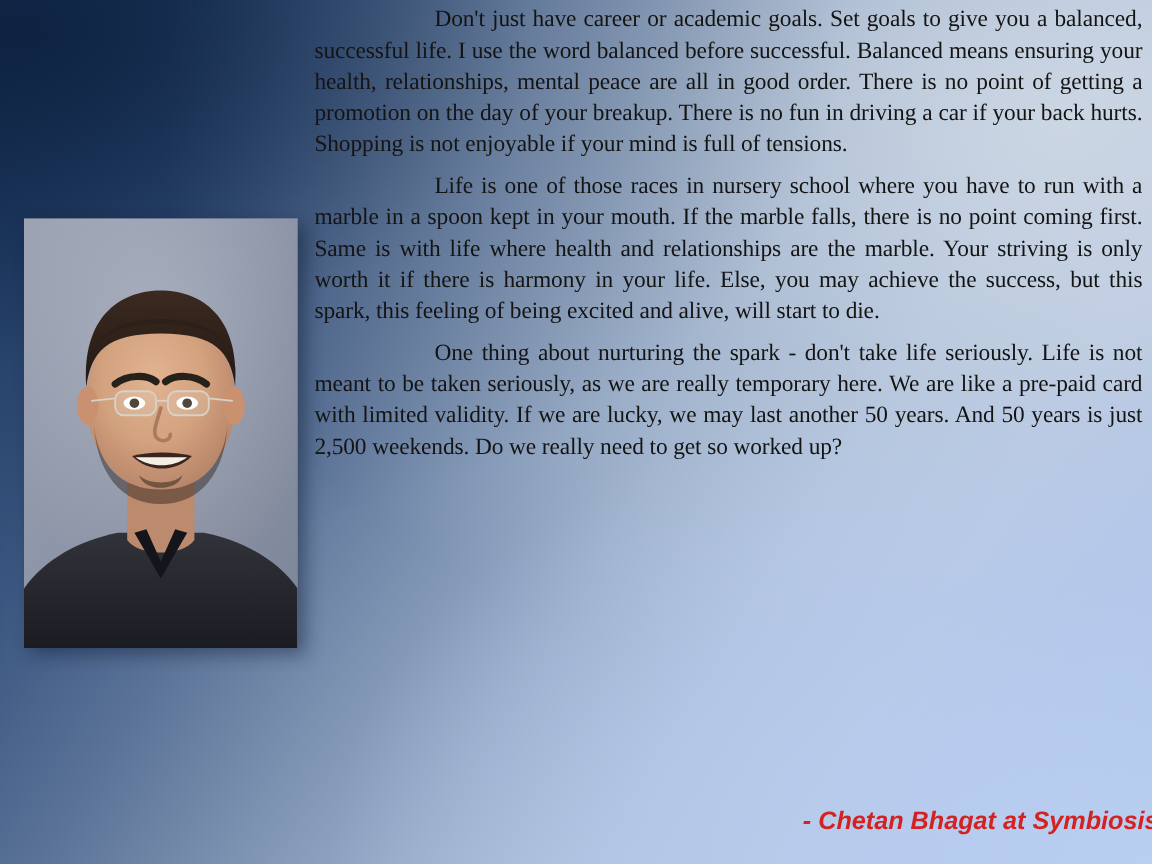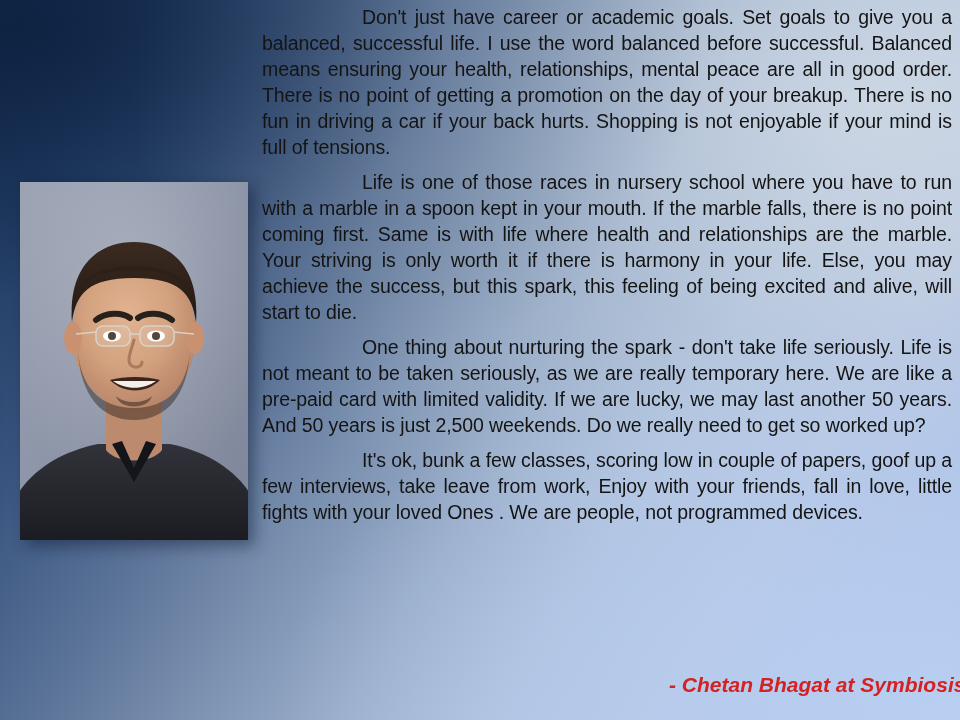--- a/index.html
+++ b/index.html
@@ -62,21 +62,21 @@
     top: 4px;
     width: 690px;
   }
   .para {
     margin: 0 0 9px 0;
     text-indent: 100px;
     text-align: justify;
     font-size: 19.5px;
     line-height: 26px;
     color: #141414;
-    font-family: Liberation Sans, sans-serif;
+    font-family: Liberation Serif, serif;
     letter-spacing: -0.1px;
   }
   .para:last-of-type { margin-bottom: 0; }
 
   #tagline {
     position: absolute;
     left: 495px;
     top: 628px;
     font-size: 19.5px;
     font-style: italic;
@@ -171,19 +171,18 @@
 
       <path d="M 58 168 C 60 214 82 238 114 238 C 146 238 168 214 170 168 C 168 204 148 226 114 226 C 80 226 60 204 58 168 Z" fill="#2a1f18" opacity="0.45"></path>
       <path d="M 96 214 C 104 222 124 222 132 214 C 128 228 100 228 96 214 Z" fill="#2a1f18" opacity="0.5"></path>
     </svg>
   </div>
 
   <div id="body-text">
     <p class="para">Don't just have career or academic goals. Set goals to give you a balanced, successful life. I use the word balanced before successful. Balanced means ensuring your health, relationships, mental peace are all in good order. There is no point of getting a promotion on the day of your breakup. There is no fun in driving a car if your back hurts. Shopping is not enjoyable if your mind is full of tensions.</p>
     <p class="para">Life is one of those races in nursery school where you have to run with a marble in a spoon kept in your mouth. If the marble falls, there is no point coming first. Same is with life where health and relationships are the marble. Your striving is only worth it if there is harmony in your life. Else, you may achieve the success, but this spark, this feeling of being excited and alive, will start to die.</p>
     <p class="para">One thing about nurturing the spark - don't take life seriously. Life is not meant to be taken seriously, as we are really temporary here. We are like a pre-paid card with limited validity. If we are lucky, we may last another 50 years. And 50 years is just 2,500 weekends. Do we really need to get so worked up?</p>
-    <p class="para">It's ok, bunk a few classes, scoring low in couple of papers, goof up a few interviews, take leave from work, Enjoy with your friends, fall in love, little fights with your loved Ones . We are people, not programmed devices.</p>
   </div>
 
 
   <div id="attribution">- Chetan Bhagat at Symbiosis</div>
 
 </div>
 
 </body></html>

